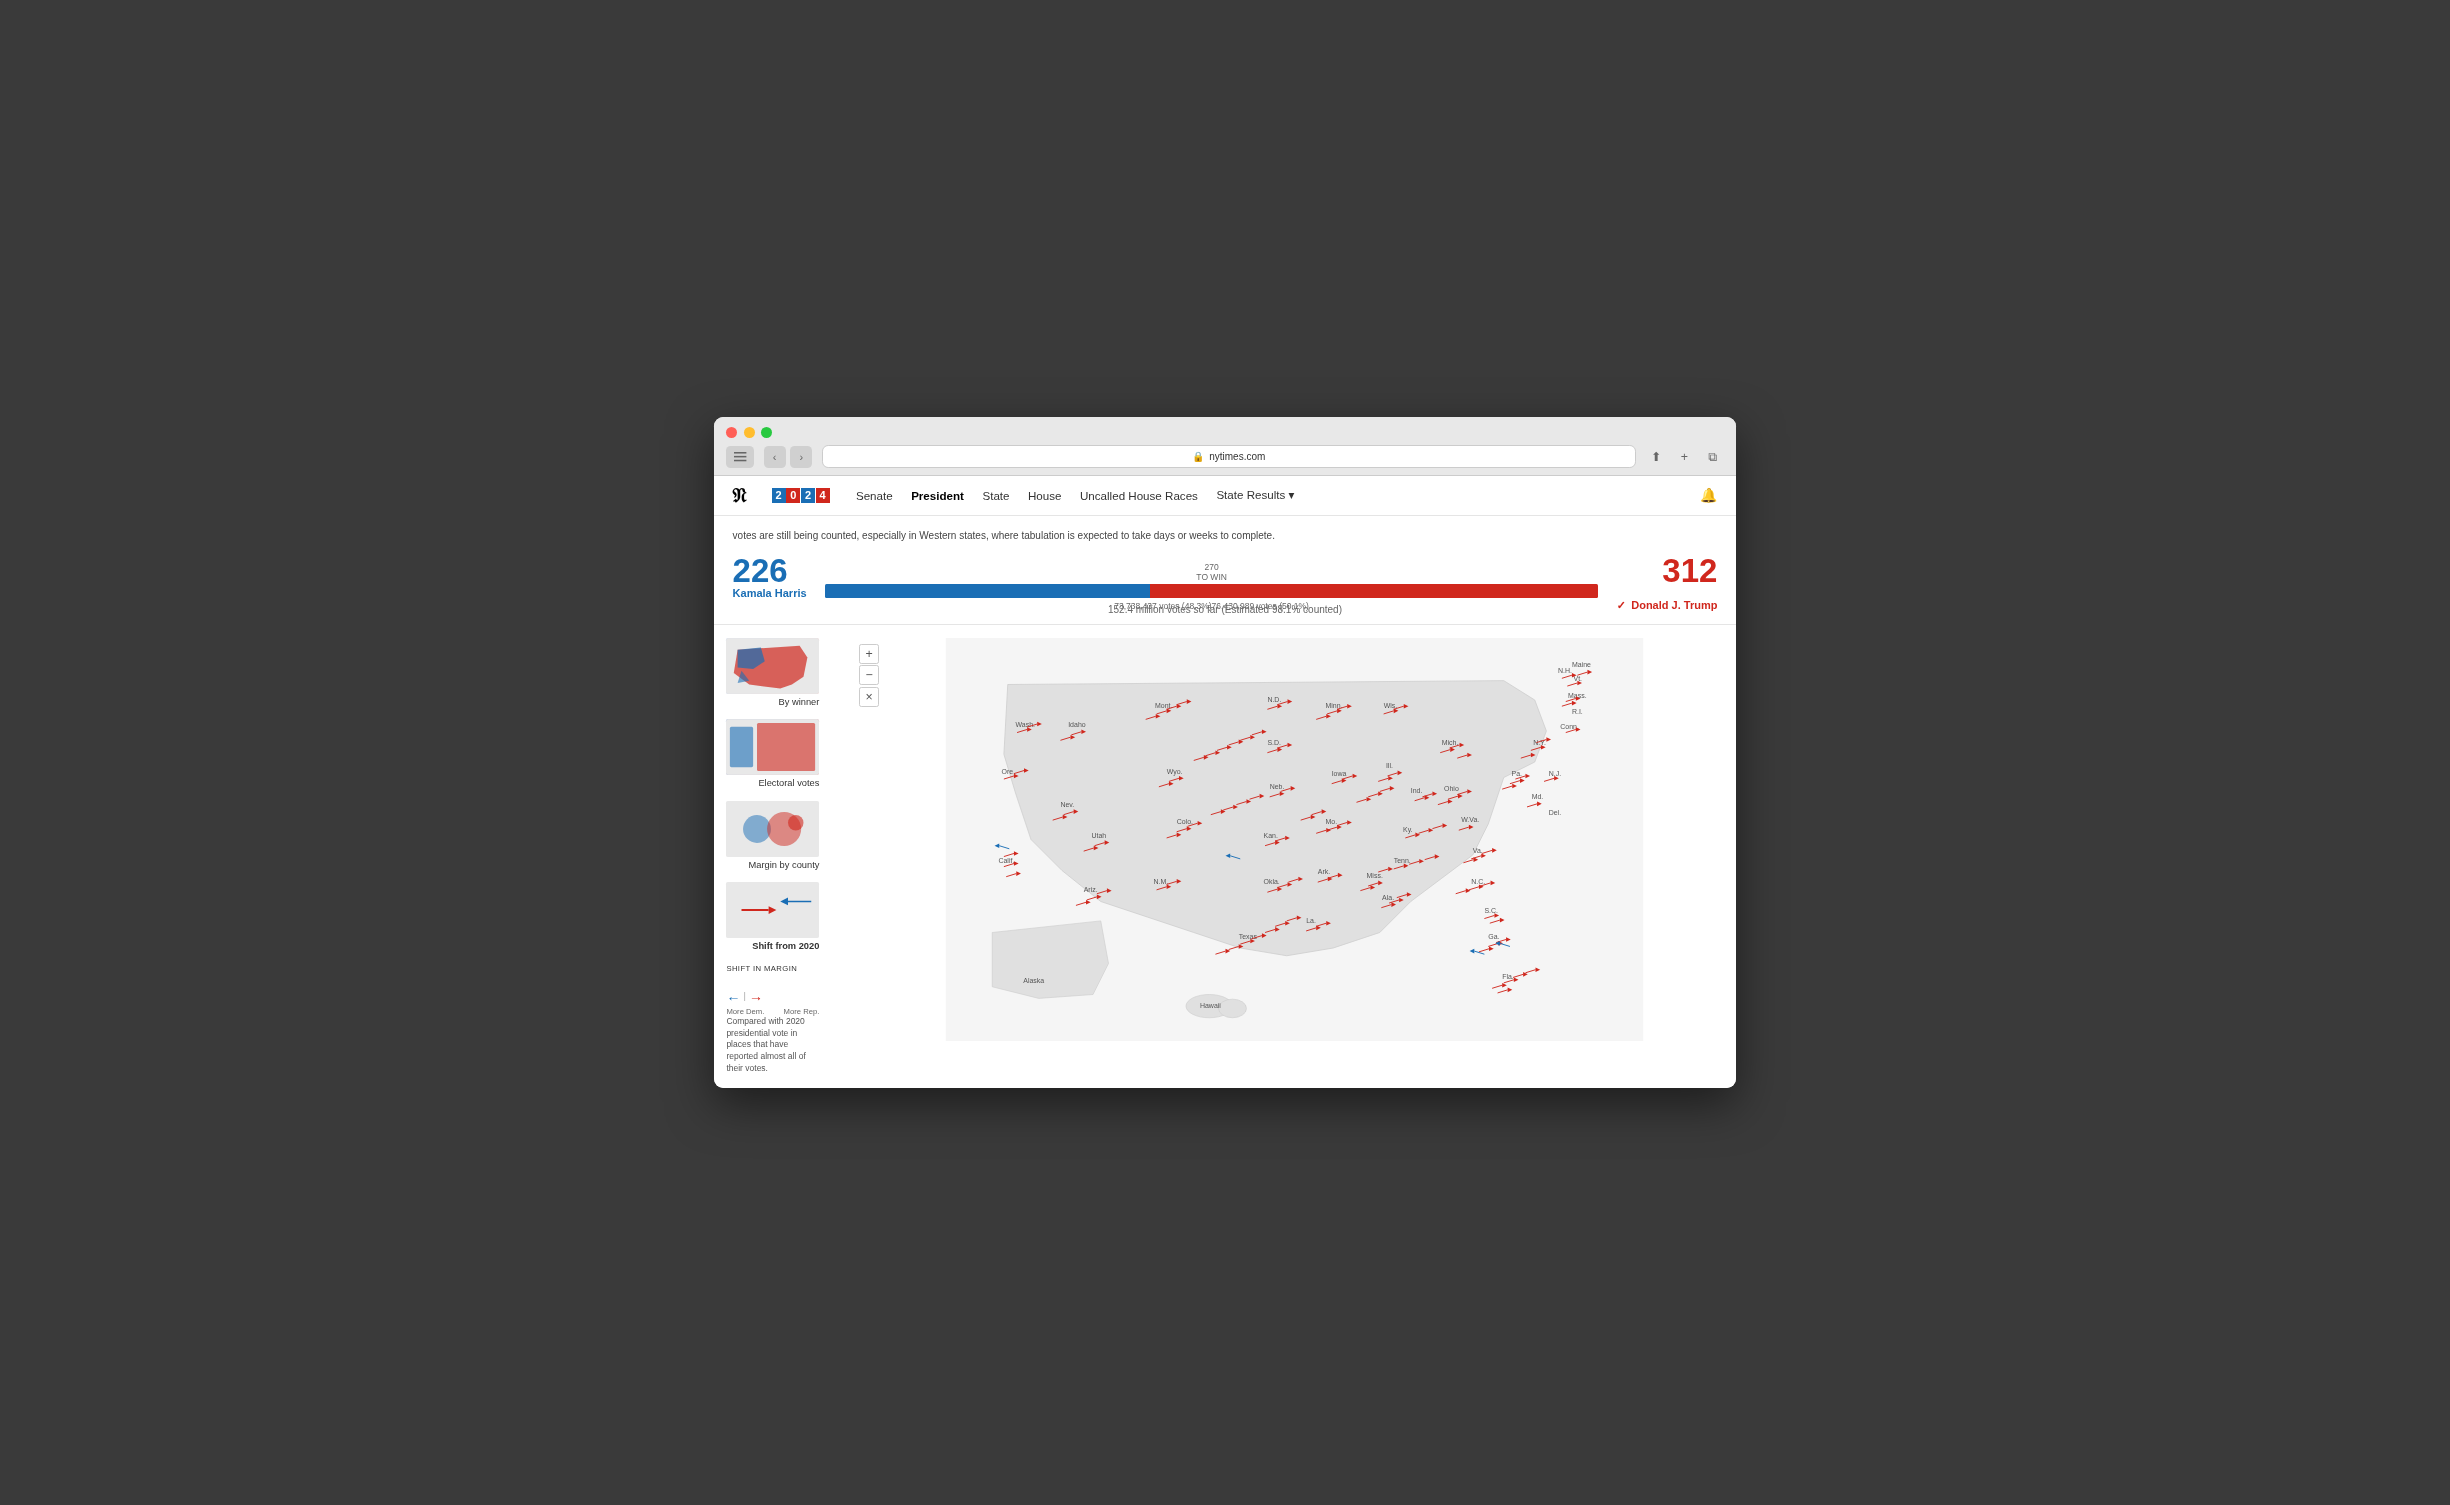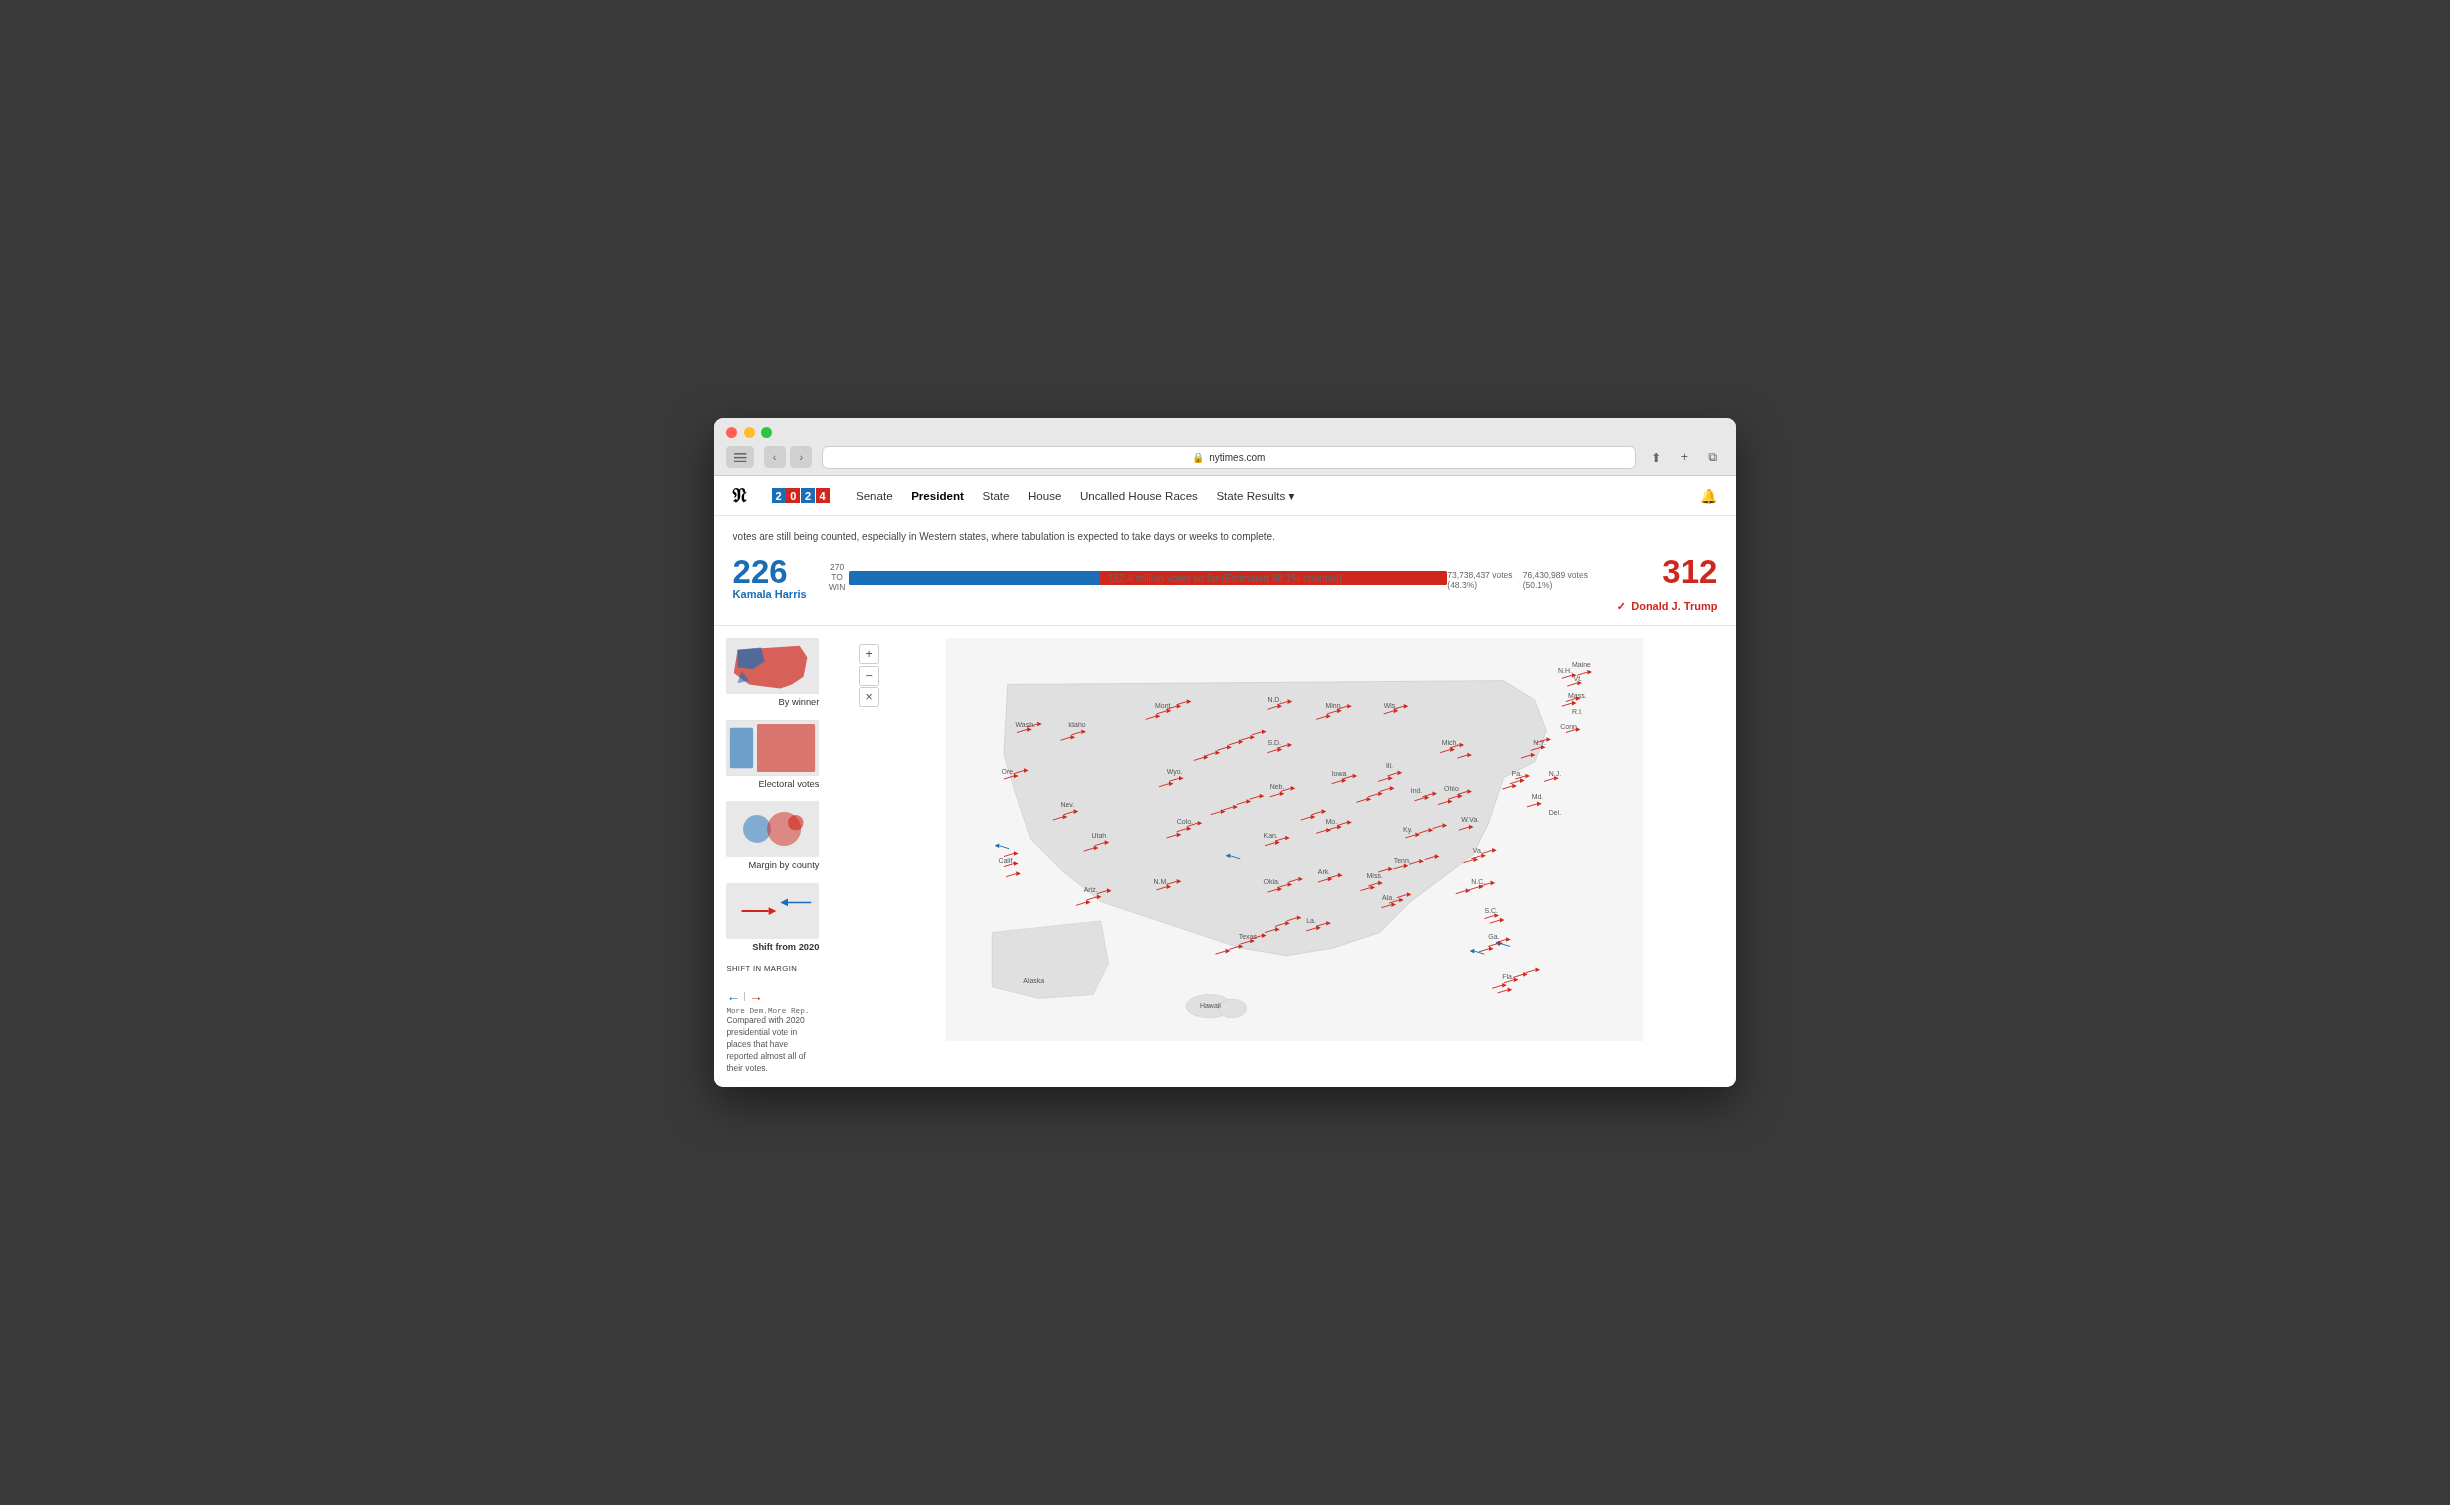--- a/index.html
+++ b/index.html
@@ -219,20 +219,21 @@
 
     .checkmark {
       color: #d0271d;
       margin-right: 2.3px;
     }
 
     .ev-bar-container {
       flex: 1;
       margin: 0 18.6px;
       display: flex;
+      flex-direction: column;
       align-items: center;
       padding-top: 7.7px;
       justify-content: flex-end;
     }
 
     .ev-bar-label {
       font-size: 8.5px;
       color: #666;
       text-align: center;
       margin-bottom: 2.3px;
@@ -327,24 +328,24 @@
       font-size: 14px;
     }
 
     .arrow-right {
       color: #d0271d;
       font-size: 14px;
     }
 
     .legend-labels {
       display: flex;
+      justify-content: space-between;
       font-size: 7.7px;
       color: #666;
       width: 93px;
-      font-family: Liberation Mono, monospace;
     }
 
     .legend-desc {
       font-size: 8.5px;
       color: #555;
       line-height: 1.4;
       width: 93px;
     }
 
     .map-main {

